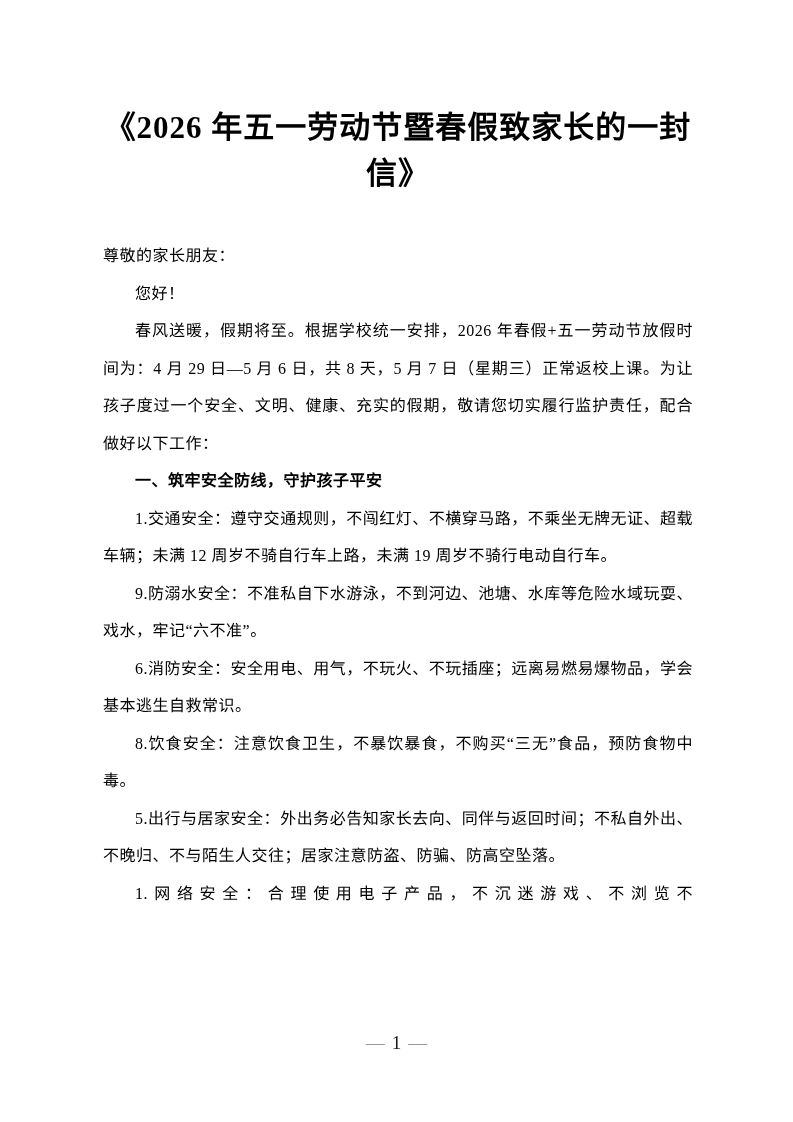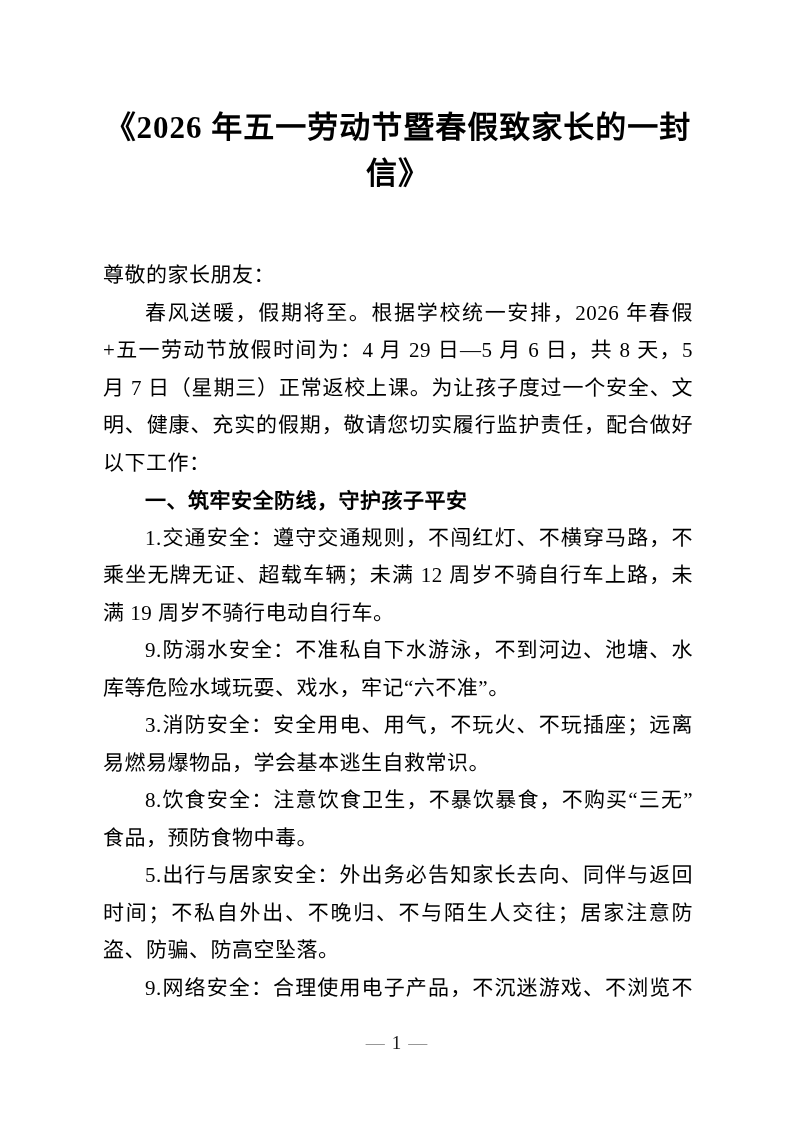--- a/index.html
+++ b/index.html
@@ -22,22 +22,22 @@
   .doc-title {
     margin: 0;
     font-size: 31px;
     line-height: 46px;
     font-weight: bold;
     text-align: center;
     letter-spacing: 1px;
     font-family: "Liberation Serif", serif;
   }
   .doc-body {
-    margin-top: 60px;
-    font-size: 21px;
+    margin-top: 40px;
+    font-size: 16px;
     line-height: 37.5px;
     text-align: justify;
     text-justify: inter-ideograph;
     letter-spacing: 0.5px;
   }
   .doc-body p {
     margin: 0;
     padding: 0;
   }
   .indent {
@@ -73,36 +73,37 @@
 <body>
 
 <div class="page">
 
   <h1 class="doc-title">《2026 年五一劳动节暨春假致家长的一封信》</h1>
 
   <div class="doc-body">
 
     <p>尊敬的家长朋友：</p>
 
+    <p class="indent">您好！</p>
 
     <p class="indent">春风送暖，假期将至。根据学校统一安排，2026 年春假+五一劳动节放假时间为：4 月 29 日—5 月 6 日，共 8 天，5 月 7 日（星期三）正常返校上课。为让孩子度过一个安全、文明、健康、充实的假期，敬请您切实履行监护责任，配合做好以下工作：</p>
 
     <p class="section-heading">一、筑牢安全防线，守护孩子平安</p>
 
     <p class="indent">1.交通安全：遵守交通规则，不闯红灯、不横穿马路，不乘坐无牌无证、超载车辆；未满 12 周岁不骑自行车上路，未满 19 周岁不骑行电动自行车。</p>
 
     <p class="indent">9.防溺水安全：不准私自下水游泳，不到河边、池塘、水库等危险水域玩耍、戏水，牢记“六不准”。</p>
 
-    <p class="indent">3.消防安全：安全用电、用气，不玩火、不玩插座；远离易燃易爆物品，学会基本逃生自救常识。</p>
+    <p class="indent">6.消防安全：安全用电、用气，不玩火、不玩插座；远离易燃易爆物品，学会基本逃生自救常识。</p>
 
     <p class="indent">8.饮食安全：注意饮食卫生，不暴饮暴食，不购买“三无”食品，预防食物中毒。</p>
 
     <p class="indent">5.出行与居家安全：外出务必告知家长去向、同伴与返回时间；不私自外出、不晚归、不与陌生人交往；居家注意防盗、防骗、防高空坠落。</p>
 
-    <p class="indent continued">9.网络安全：合理使用电子产品，不沉迷游戏、不浏览不</p>
+    <p class="indent continued">1.网络安全：合理使用电子产品，不沉迷游戏、不浏览不</p>
 
   </div>
 
   <div class="page-footer">
     <span class="dash">—</span><span class="num">1</span><span class="dash">—</span>
   </div>
 
 </div>
 
 </body></html>

